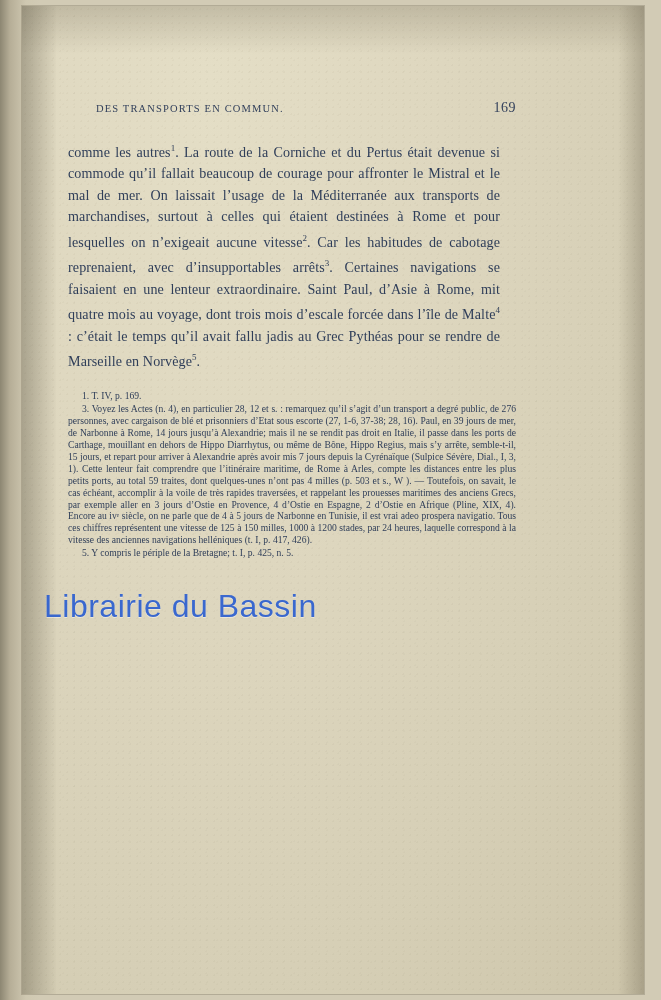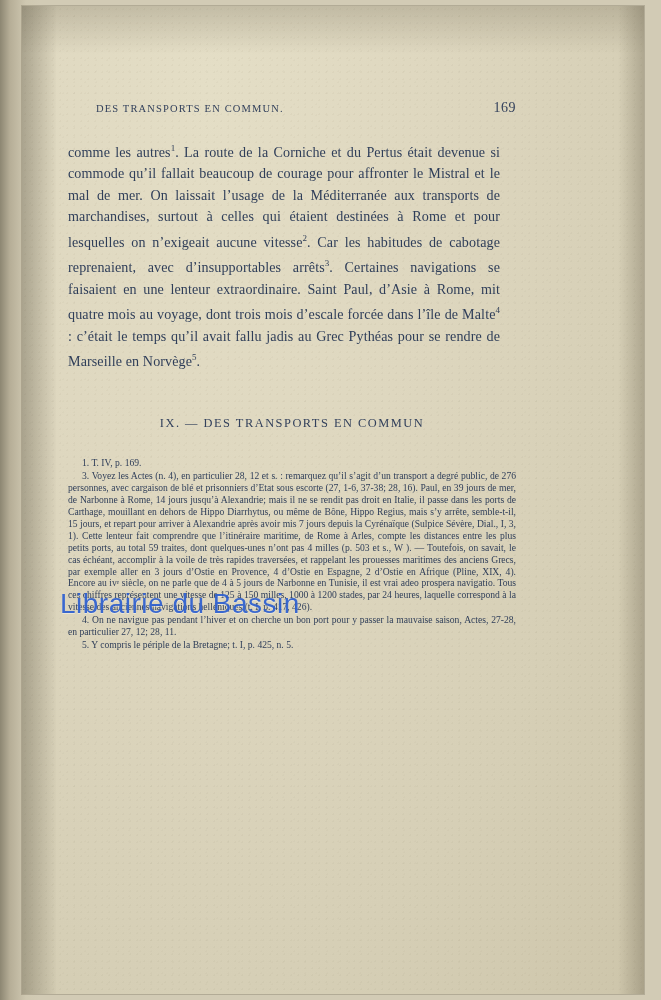--- a/index.html
+++ b/index.html
@@ -120,25 +120,25 @@
     text-align: justify;
     color: #2f3e59;
   }
   .notes .note {
     text-indent: 14px;
     margin: 0 0 1px 0;
   }
   
   #watermark {
     position: absolute;
-    left: 60px;
+    left: 44px;
     top: 588px;
     width: 520px;
     font-family: "Liberation Sans", sans-serif;
-    font-size: 28px;
+    font-size: 32px;
     letter-spacing: 0.5px;
     color: #2d5fd0;
     opacity: 0.92;
     text-shadow: 0 1px 0 rgba(255,255,255,0.45);
     pointer-events: none;
     white-space: nowrap;
   }
   
   #speckle {
     position: absolute;
@@ -163,25 +163,23 @@
 
   <div id="content">
 
     <div class="running-head">
       <span class="rh-title">Des transports en commun.</span>
       <span class="rh-folio">169</span>
     </div>
 
     <p class="body"><span>comme les autres</span><span class="sup">1</span><span>. La route de la Corniche et du Pertus était devenue si commode qu’il fallait beaucoup de courage pour affronter le Mistral et le mal de mer. On laissait l’usage de la Méditerranée aux transports de marchandises, surtout à celles qui étaient destinées à Rome et pour lesquelles on n’exigeait aucune vitesse</span><span class="sup">2</span><span>. Car les habitudes de cabotage reprenaient, avec d’insupportables arrêts</span><span class="sup">3</span><span>. Certaines navigations se faisaient en une lenteur extraordinaire. Saint Paul, d’Asie à Rome, mit quatre mois au voyage, dont trois mois d’escale forcée dans l’île de Malte</span><span class="sup">4</span><span> : c’était le temps qu’il avait fallu jadis au Grec Pythéas pour se rendre de Marseille en Norvège</span><span class="sup">5</span><span>.</span></p>
 
-    <h2 class="section">IX. — Des transports en commun</h2>
 
 
     <div class="notes">
       <p class="note">1. T. IV, p. 169.</p>
       <p class="note">3. Voyez les Actes (n. 4), en particulier 28, 12 et s. : remarquez qu’il s’agit d’un transport a degré public, de 276 personnes, avec cargaison de blé et prisonniers d’Etat sous escorte (27, 1-6, 37-38; 28, 16). Paul, en 39 jours de mer, de Narbonne à Rome, 14 jours jusqu’à Alexandrie; mais il ne se rendit pas droit en Italie, il passe dans les ports de Carthage, mouillant en dehors de Hippo Diarrhytus, ou même de Bône, Hippo Regius, mais s’y arrête, semble-t-il, 15 jours, et repart pour arriver à Alexandrie après avoir mis 7 jours depuis la Cyrénaïque (Sulpice Sévère, Dial., I, 3, 1). Cette lenteur fait comprendre que l’itinéraire maritime, de Rome à Arles, compte les distances entre les plus petits ports, au total 59 traites, dont quelques-unes n’ont pas 4 milles (p. 503 et s., W ). — Toutefois, on savait, le cas échéant, accomplir à la voile de très rapides traversées, et rappelant les prouesses maritimes des anciens Grecs, par exemple aller en 3 jours d’Ostie en Provence, 4 d’Ostie en Espagne, 2 d’Ostie en Afrique (Pline, XIX, 4). Encore au ivᵉ siècle, on ne parle que de 4 à 5 jours de Narbonne en Tunisie, il est vrai adeo prospera navigatio. Tous ces chiffres représentent une vitesse de 125 à 150 milles, 1000 à 1200 stades, par 24 heures, laquelle correspond à la vitesse des anciennes navigations helléniques (t. I, p. 417, 426).</p>
-      <p class="note">4. On ne navigue pas pendant l’hiver et on cherche un bon port pour y passer la mauvaise saison, Actes, 27-28, en particulier 27, 12; 28, 11.</p>
       <p class="note">5. Y compris le périple de la Bretagne; t. I, p. 425, n. 5.</p>
     </div>
   </div>
 
   <div id="watermark" style="color: rgb(45, 95, 208);">Librairie du Bassin</div>
 </div>
 
 </body></html>

